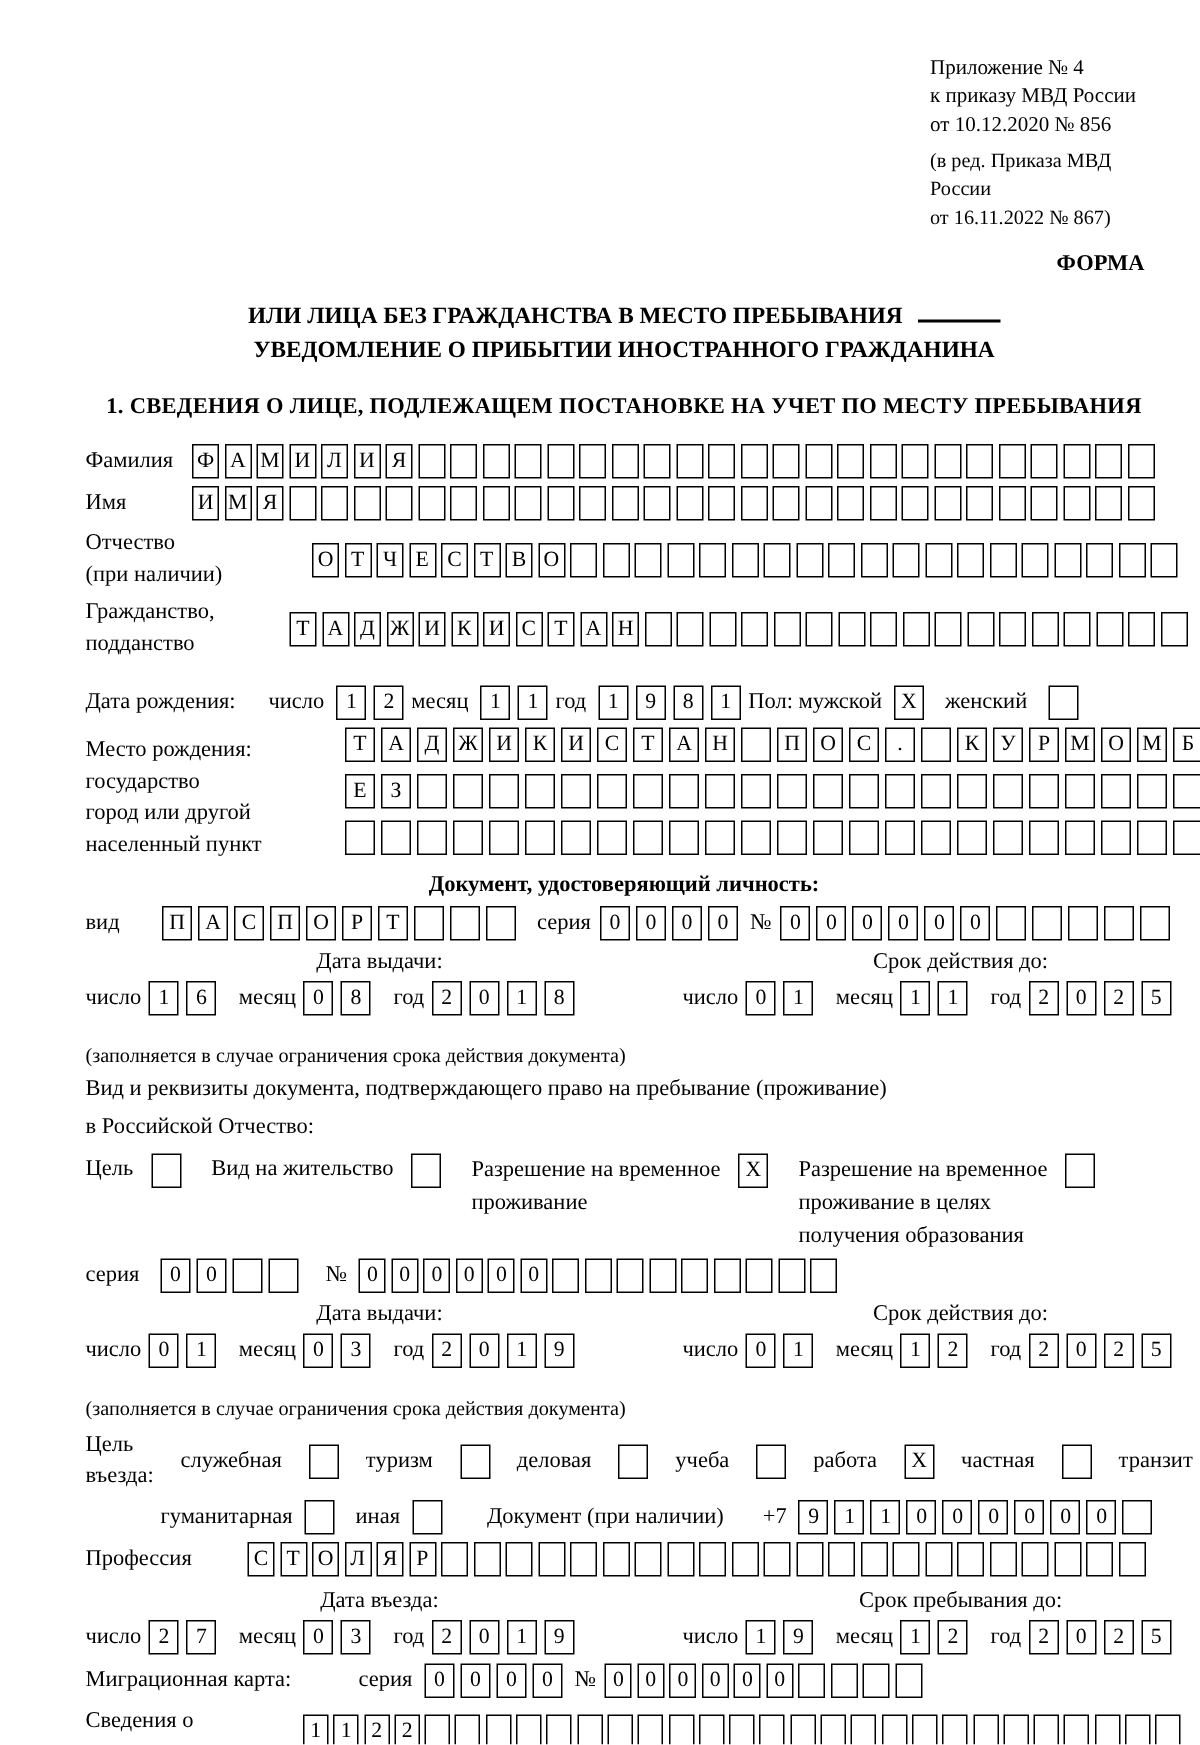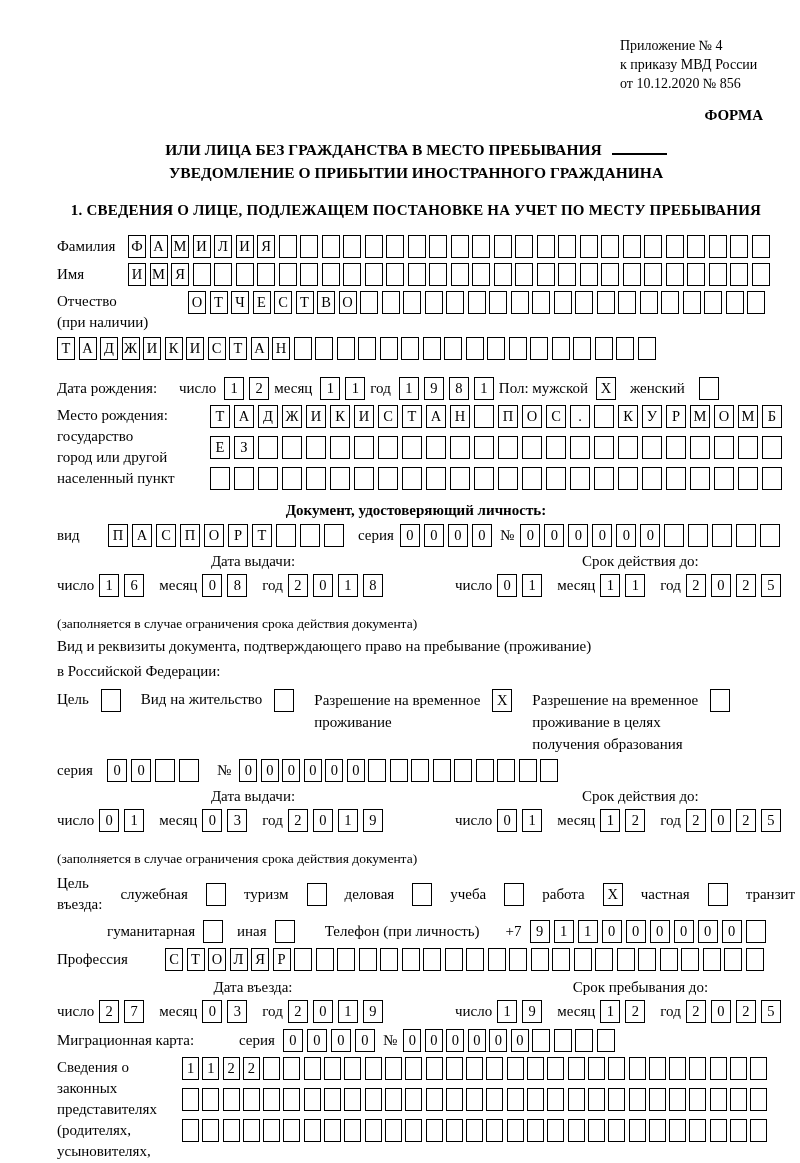--- a/index.html
+++ b/index.html
@@ -14,21 +14,21 @@
   
   .appendix { margin-left:563px; font-size:14px; line-height:19px; }
   .revision { margin-left:563px; margin-top:4px; font-size:13.5px; line-height:19px; }
   .forma { margin-top:12px; text-align:right; padding-right:12px; font-weight:bold; font-size:15px; }
   
   .title { margin-top:12px; text-align:center; font-weight:bold; font-size:15.5px; line-height:23px; }
   .title-underline { display:inline-block; width:55px; height:12px; border-bottom:2.5px solid #000; margin-left:10px; }
   .section-heading { margin-top:16px; text-align:center; font-weight:bold; font-size:15px; letter-spacing:.2px; }
   
   .row { display:flex; align-items:center; }
-  .row.top { align-items:flex-start; }
+  .row.top { align-items:center;gap:20px; }
   .lbl { flex:none; }
   .lbl2 { flex:none; line-height:21px; }
   .lbl-col { flex:none; line-height:21px; }
   
   .cells { display:flex; flex:none; }
   .cell {
     flex:none; display:inline-block; width:18px; height:23px;
     border:1.5px solid #000; margin-right:3.5px;
     text-align:center; font-size:14.5px; line-height:20px;
   }
@@ -64,20 +64,24 @@
 </head>
 <body>
 
 <div class="page">
 
   <div class="appendix">
     <div>Приложение № 4</div>
     <div>к приказу МВД России</div>
     <div>от 10.12.2020 № 856</div>
   </div>
+  <div class="revision">
+    <div>(в ред. Приказа МВД России</div>
+    <div>от 16.11.2022 № 867)</div>
+  </div>
   <div class="forma">ФОРМА</div>
 
   <div class="title">
     <div><span>ИЛИ ЛИЦА БЕЗ ГРАЖДАНСТВА В МЕСТО ПРЕБЫВАНИЯ</span><span class="title-underline"></span></div>
     <div>УВЕДОМЛЕНИЕ О ПРИБЫТИИ ИНОСТРАННОГО ГРАЖДАНИНА</div>
   </div>
   <div class="section-heading">1. СВЕДЕНИЯ О ЛИЦЕ, ПОДЛЕЖАЩЕМ ПОСТАНОВКЕ НА УЧЕТ ПО МЕСТУ ПРЕБЫВАНИЯ</div>
 
   <div class="row" style="margin-top:14px">
     <div class="lbl" style="width:71px">Фамилия</div>
@@ -181,20 +185,24 @@
         <span class="cell"></span>
         <span class="cell"></span>
         <span class="cell"></span>
         <span class="cell"></span>
         <span class="cell"></span>
         <span class="cell"></span>
       </div>
   </div>
 
   <div class="row top" style="margin-top:4px">
+    <div class="lbl2" style="width:116px">
+      <div>Гражданство,</div>
+      <div>подданство</div>
+    </div>
     <div class="cells">
         <span class="cell">Т</span>
         <span class="cell">А</span>
         <span class="cell">Д</span>
         <span class="cell">Ж</span>
         <span class="cell">И</span>
         <span class="cell">К</span>
         <span class="cell">И</span>
         <span class="cell">С</span>
         <span class="cell">Т</span>
@@ -423,21 +431,21 @@
               <span class="cell">5</span>
             </div>
         </div>
       </div>
     </div>
     <div class="dp-note">(заполняется в случае ограничения срока действия документа)</div>
   </div>
 
   <div class="res-text">
     <div>Вид и реквизиты документа, подтверждающего право на пребывание (проживание)</div>
-    <div>в Российской Федерации:</div>
+    <div>в Российской Отчество:</div>
   </div>
 
   <div class="options-row">
     <span>Цель</span>
     <span class="checkbox"></span>
     <span style="margin-left:8px">Вид на жительство</span>
     <span class="checkbox"></span>
     <div class="opt-lines" style="margin-left:8px">
       <div>Разрешение на временное</div>
       <div>проживание</div>
@@ -545,21 +553,21 @@
     <span class="checkbox"></span>
     <span>транзит</span>
     <span class="checkbox"></span>
   </div>
 
   <div class="purpose-row2">
     <span>гуманитарная</span>
     <span class="checkbox"></span>
     <span style="margin-left:6px">иная</span>
     <span class="checkbox"></span>
-    <span style="margin-left:22px">Телефон (при личность)</span>
+    <span style="margin-left:22px">Документ (при наличии)</span>
     <span style="margin-left:18px">+7</span>
     <div class="cells wide">
         <span class="cell">9</span>
         <span class="cell">1</span>
         <span class="cell">1</span>
         <span class="cell">0</span>
         <span class="cell">0</span>
         <span class="cell">0</span>
         <span class="cell">0</span>
         <span class="cell">0</span>

